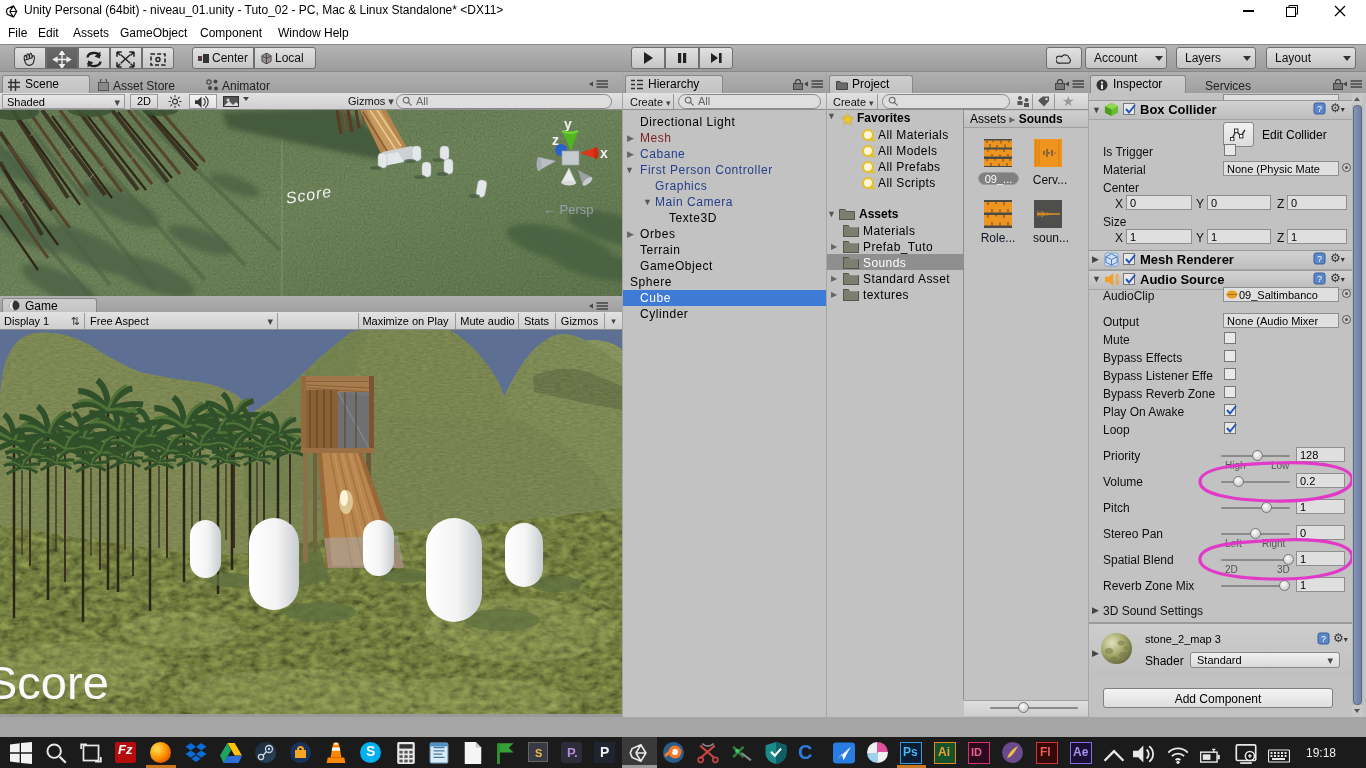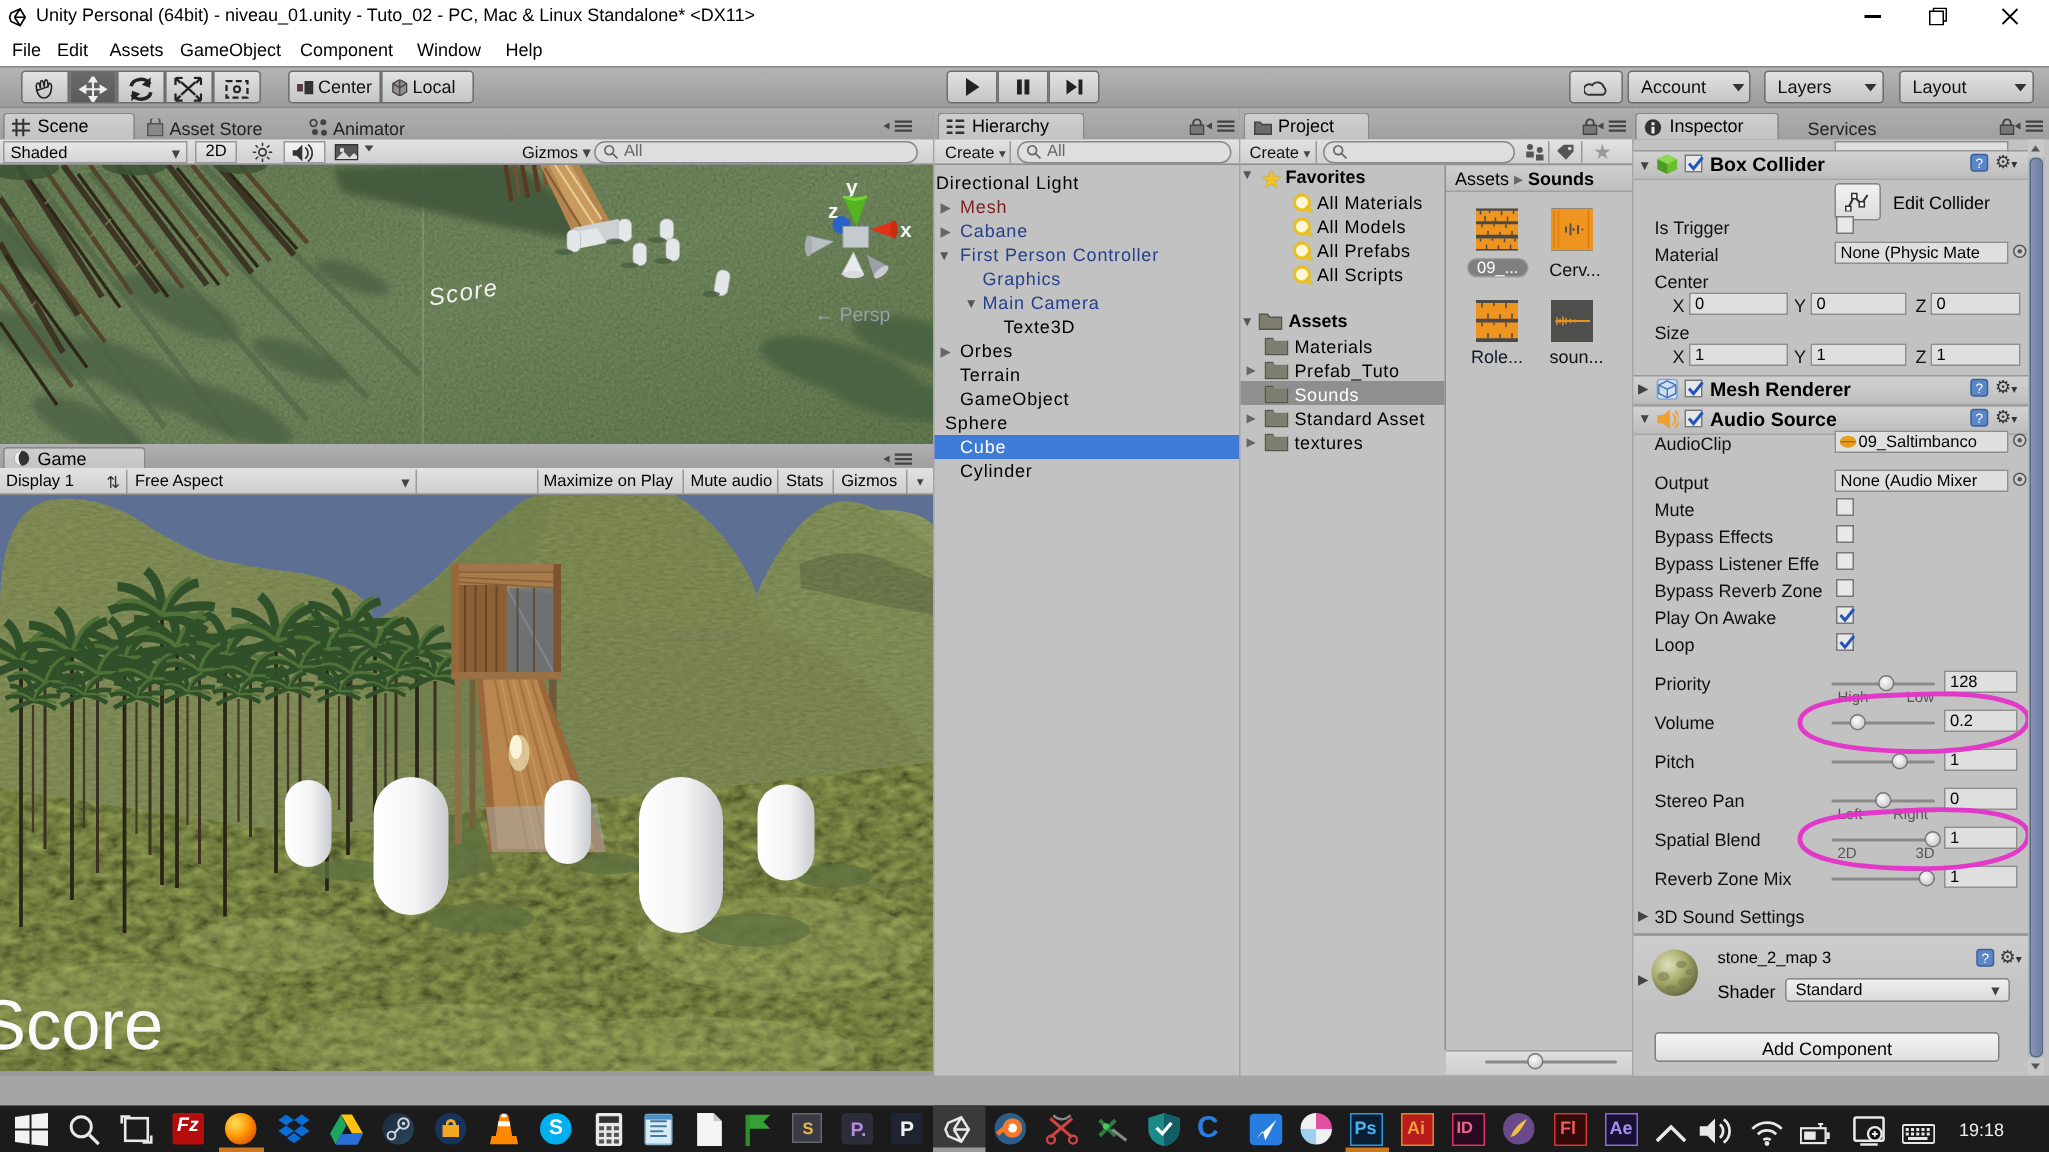--- a/index.html
+++ b/index.html
@@ -79,21 +79,21 @@
     <path d="M1 1 L11 11 M11 1 L1 11" stroke="#000" stroke-width="1.2"></path>
   </svg>
 
 <div class="abs" id="menubar"></div>
 <div class="menuitem" style="left:8px">File</div>
 <div class="menuitem" style="left:38px">Edit</div>
 <div class="menuitem" style="left:73px">Assets</div>
 <div class="menuitem" style="left:120px">GameObject</div>
 <div class="menuitem" style="left:200px">Component</div>
 <div class="menuitem" style="left:278px">Window</div>
-<div class="menuitem" style="left:337px">Help</div>
+<div class="menuitem" style="left:324px">Help</div>
 
 <div class="abs" id="toolbar"></div>
 <div id="tools">
 
   <div class="tbtn" style="left:14px;width:32px;border-radius:3px 0 0 3px"></div>
   <div class="tbtn dark" style="left:46px;width:32px"></div>
   <div class="tbtn" style="left:78px;width:32px"></div>
   <div class="tbtn" style="left:110px;width:32px"></div>
   <div class="tbtn" style="left:142px;width:32px;border-radius:0 3px 3px 0"></div>
 
@@ -550,21 +550,21 @@
   <div class="abs ptoolbar" style="left:623px;top:93px;width:203px;height:17px"></div>
   <div class="abs createbtn" style="left:630px;top:96px">Create <span style="color:#444;font-size:9px">▾</span></div>
   <div class="abs" style="left:673px;top:94px;width:1px;height:15px;background:#999"></div>
   <div class="searchbox" style="left:678px;top:94px;width:143px"></div>
   <svg class="abs" style="left:684px;top:96px" width="11" height="11" viewBox="0 0 12 12">
       <circle cx="4.5" cy="4.5" r="3.2" fill="none" stroke="#666" stroke-width="1.2"></circle>
       <path d="M7 7 L10.5 10.5" stroke="#666" stroke-width="1.2"></path>
     </svg>
   <div class="abs" style="left:698px;top:95px;font-size:11px;color:#666">All</div>
   <div id="hlist" class="abs" style="left:623px;top:110px;width:203px;height:606px">
-    <div class="hrow" style="top:4px;padding-left:1px">Directional Light</div>
+    <div class="hrow" style="top:4px;padding-left:17px">Directional Light</div>
     <div class="hrow maroon" style="top:20px;padding-left:17px"><span class="tri">▶</span>Mesh</div>
     <div class="hrow blue" style="top:36px;padding-left:17px"><span class="tri">▶</span>Cabane</div>
     <div class="hrow blue" style="top:52px;padding-left:17px"><span class="trid">▼</span>First Person Controller</div>
     <div class="hrow blue" style="top:68px;padding-left:32px">Graphics</div>
     <div class="hrow blue" style="top:84px;padding-left:32px"><span class="trid" style="left:20px">▼</span>Main Camera</div>
     <div class="hrow" style="top:100px;padding-left:46px">Texte3D</div>
     <div class="hrow" style="top:116px;padding-left:17px"><span class="tri">▶</span>Orbes</div>
     <div class="hrow" style="top:132px;padding-left:17px">Terrain</div>
     <div class="hrow" style="top:148px;padding-left:17px">GameObject</div>
     <div class="hrow" style="top:164px;padding-left:7px">Sphere</div>
@@ -1043,21 +1043,21 @@
   <svg class="tico" style="left:833px" width="21" height="20" viewBox="0 0 21 20">
       <rect x="0" y="0" width="21" height="20" rx="3" fill="#2a7de0"></rect>
       <path d="M4 16 L17 4 L10 17 L8.5 11 Z" fill="#fff"></path>
     </svg>
 
   <div class="tico" style="left:867px;width:21px;height:21px;border-radius:50%;background:conic-gradient(#e050a0 0 25%, #f0f0f0 25% 50%, #a0d0f0 50% 75%, #f0f0f0 75%)"></div>
 
   <div class="tico" style="left:900px;width:22px;height:22px;background:#0a1e33;border:1.5px solid #2f9ae0"><span style="color:#4ab4f4;font-weight:bold;font-size:12px;padding-left:2px;line-height:19px">Ps</span></div>
   <div class="abs" style="left:897px;top:28px;width:29px;height:3px;background:#c87820"></div>
 
-  <div class="tico" style="left:934px;width:22px;height:22px;background:#b91c1c;border:1.5px solid #e08a1e"><span style="color:#f0a030;font-weight:bold;font-size:12px;padding-left:3px;line-height:19px">Ai</span></div>
+  <div class="tico" style="left:934px;width:22px;height:22px;background:#14532d;border:1.5px solid #e08a1e"><span style="color:#f0a030;font-weight:bold;font-size:12px;padding-left:3px;line-height:19px">Ai</span></div>
 
   <div class="tico" style="left:968px;width:22px;height:22px;background:#2a0a1e;border:1.5px solid #d6336c"><span style="color:#f06292;font-weight:bold;font-size:11px;padding-left:2px;line-height:19px">ID</span></div>
 
   <div class="tico" style="left:1002px;width:21px;height:21px;border-radius:50%;background:#6a4a8a"><svg width="21" height="21">
         <path d="M5 16 Q8 8 16 4 Q12 12 8 15 Z" fill="#f0c040"></path>
       </svg></div>
 
   <div class="tico" style="left:1036px;width:22px;height:22px;background:#330a0a;border:1.5px solid #d63333"><span style="color:#f05a5a;font-weight:bold;font-size:12px;padding-left:3px;line-height:19px">Fl</span></div>
 
   <div class="tico" style="left:1070px;width:22px;height:22px;background:#1a1033;border:1.5px solid #8a6ae0"><span style="color:#a890f0;font-weight:bold;font-size:12px;padding-left:2px;line-height:19px">Ae</span></div>

